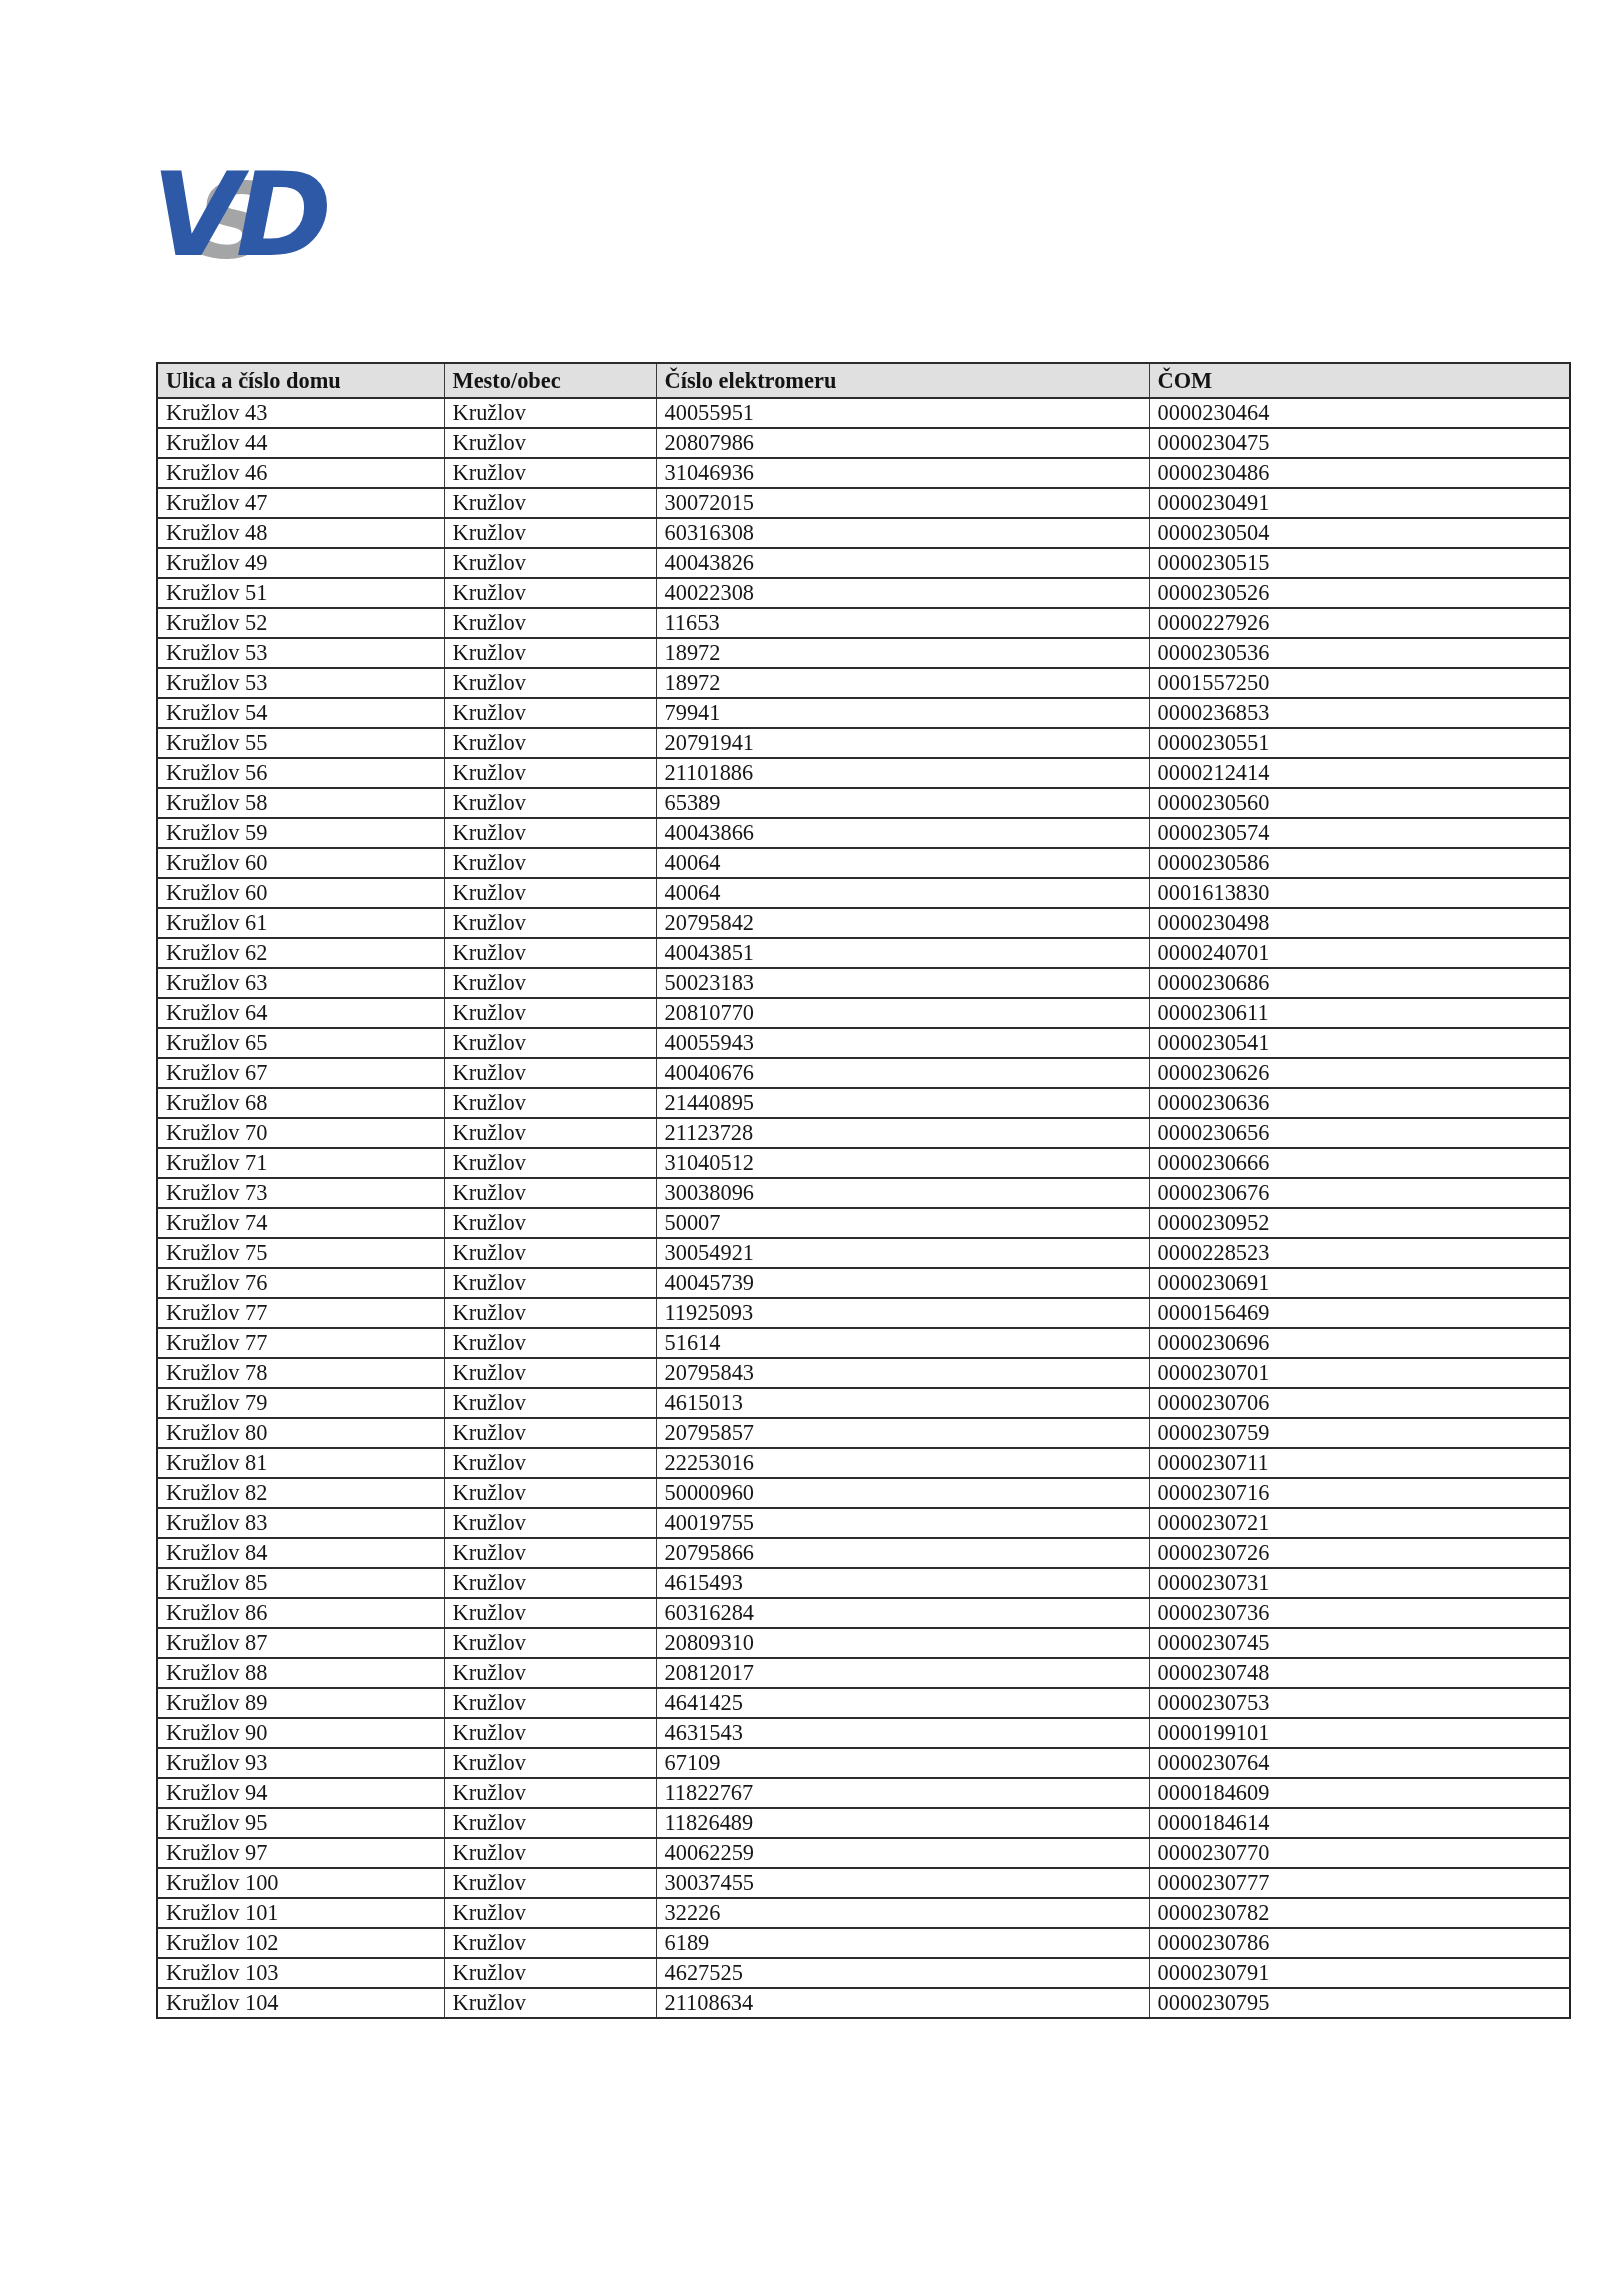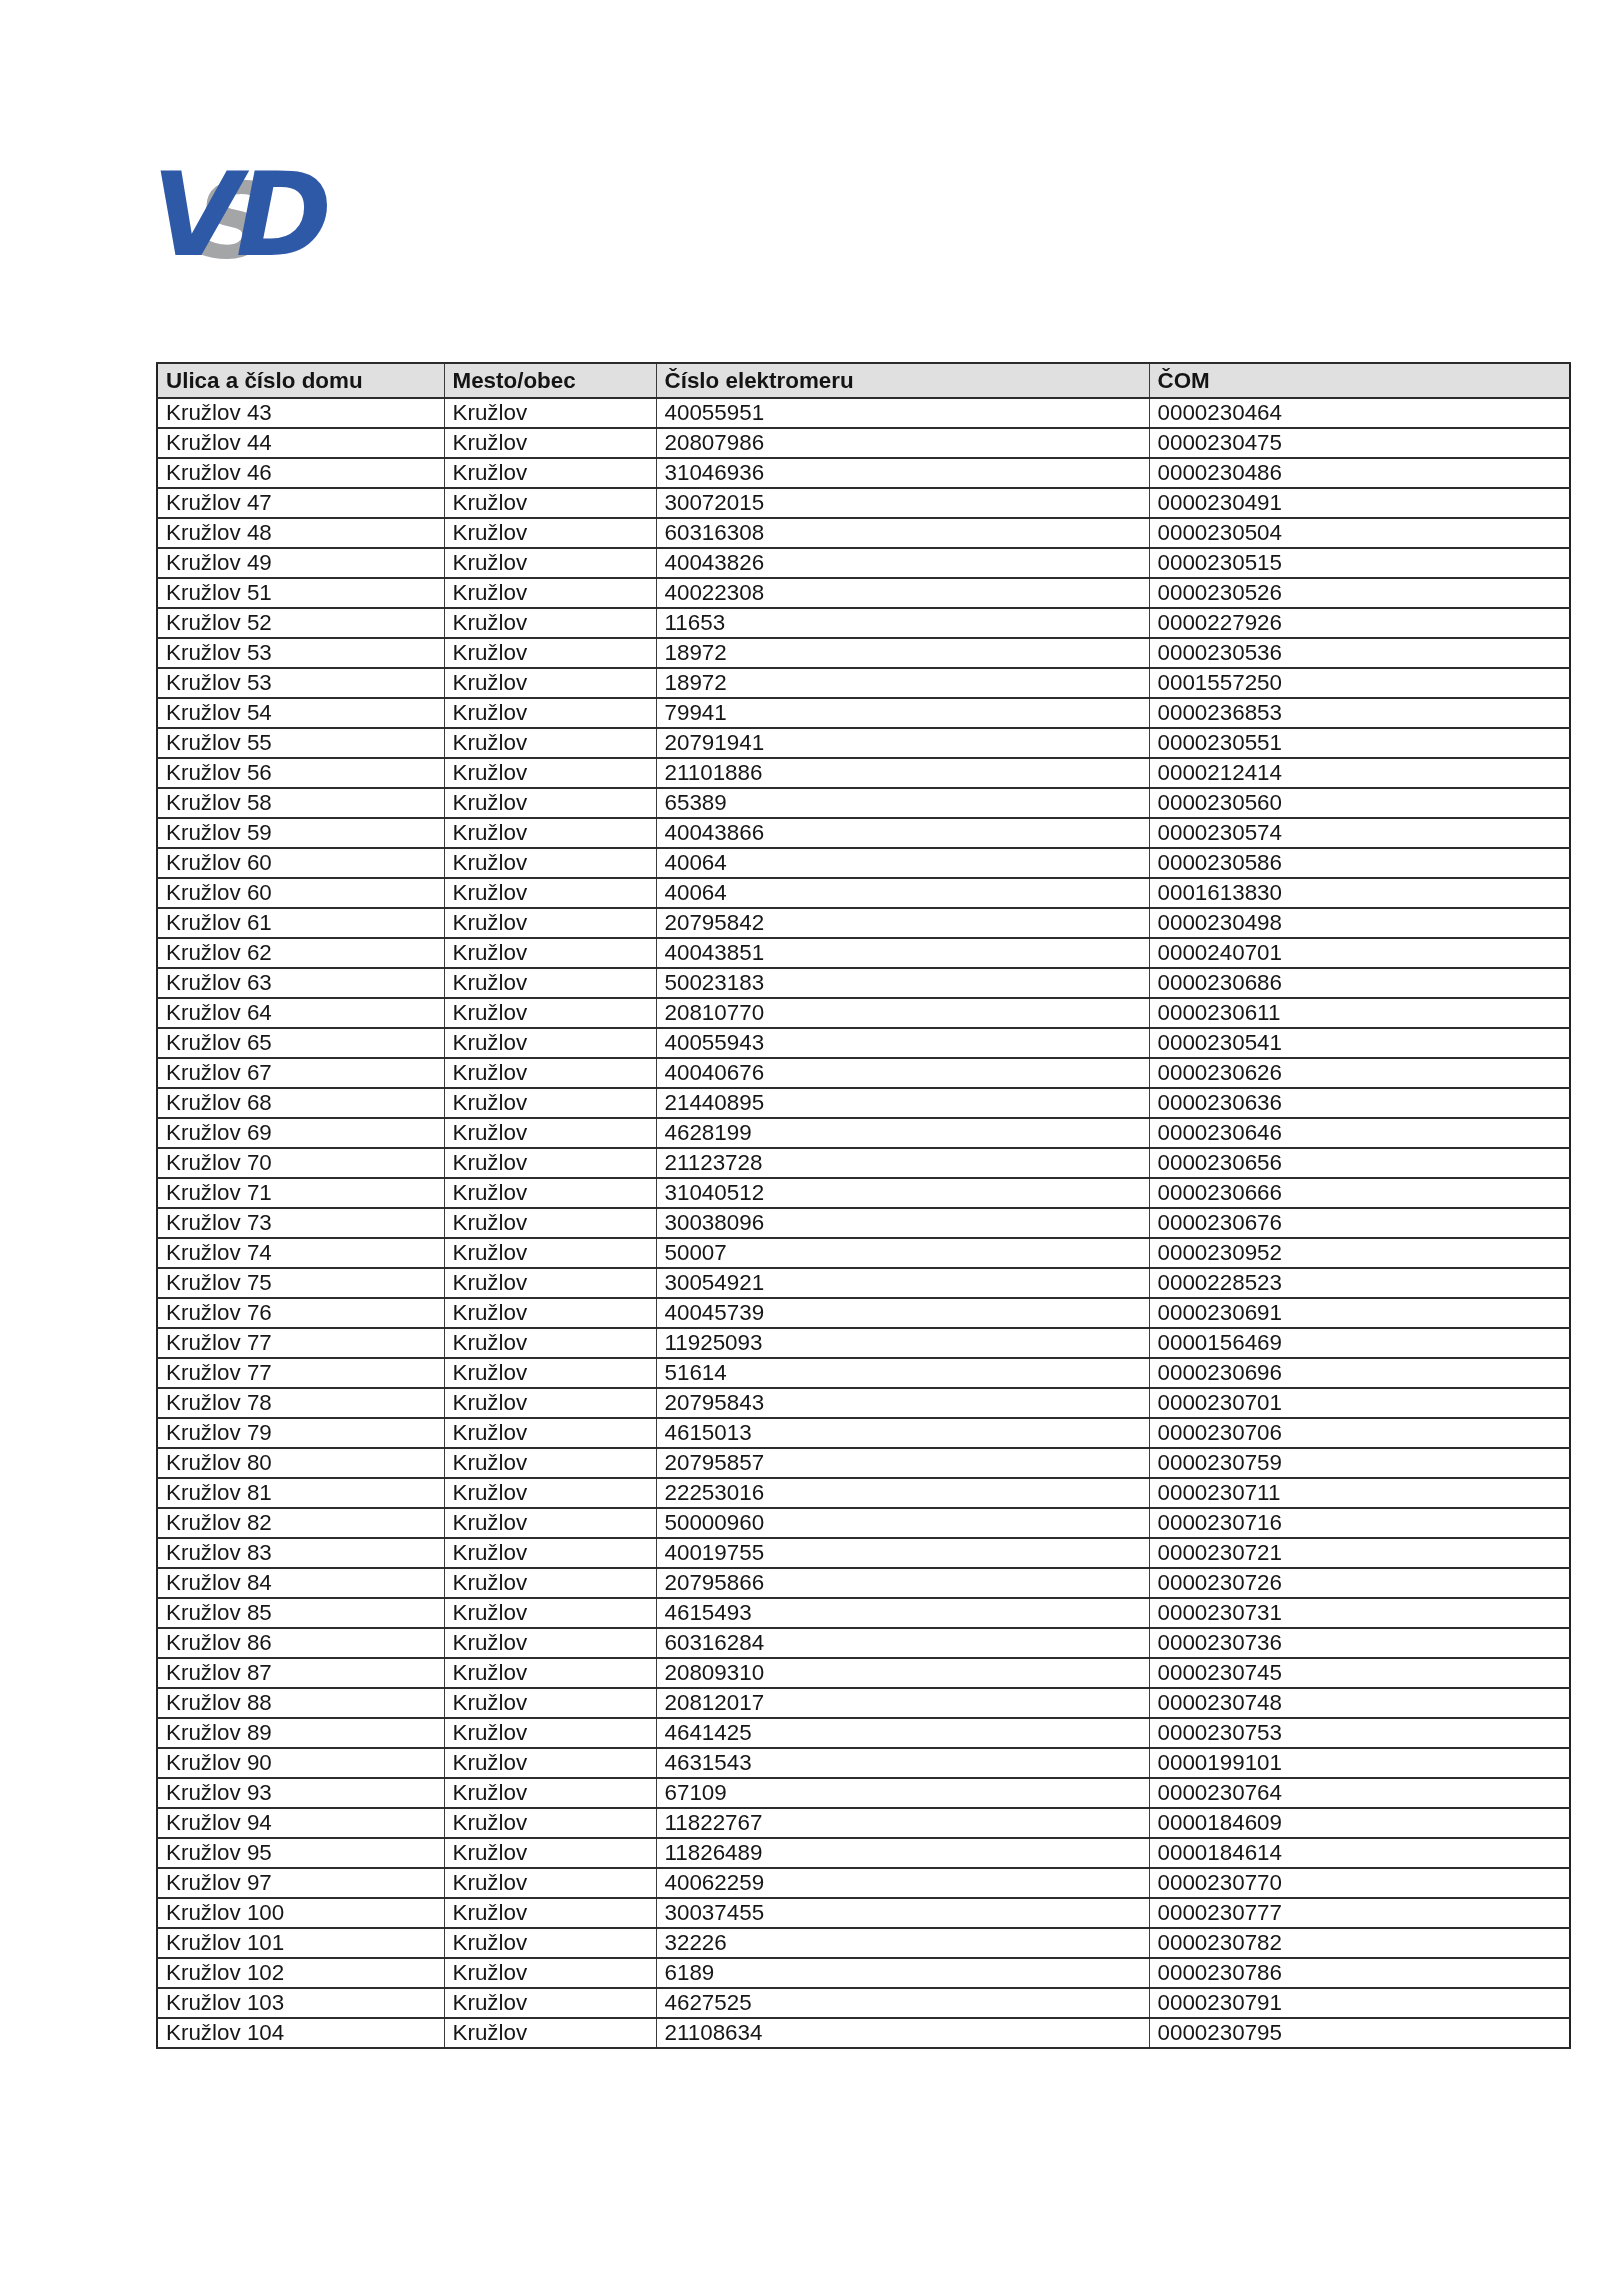--- a/index.html
+++ b/index.html
@@ -73,20 +73,21 @@
     font-weight: 700;
     color: #141414;
   }
   table.meter-table td {
     height: 28px;
     line-height: 28px;
     color: #161616;
   }
   table.meter-table {
     border: 2.7px solid #222222;
+    font-family: Liberation Serif, serif;
   }
 </style>
 </head>
 <body>
 
 <div class="logo">
   <svg width="179" height="100" viewBox="0 0 200 112" font-family="'DejaVu Sans', sans-serif" font-weight="bold" font-style="italic">
     <text x="44" y="106" font-size="118" fill="#a3a5a7">S</text>
     <text x="-6" y="103" font-size="130" fill="#2e59a7">V</text>
     <text x="88" y="103" font-size="130" fill="#2e59a7">D</text>
@@ -249,26 +250,20 @@
         <td>40040676</td>
         <td>0000230626</td>
       </tr>
       <tr>
         <td>Kružlov 68</td>
         <td>Kružlov</td>
         <td>21440895</td>
         <td>0000230636</td>
       </tr>
       <tr>
-        <td>Kružlov 69</td>
-        <td>Kružlov</td>
-        <td>4628199</td>
-        <td>0000230646</td>
-      </tr>
-      <tr>
         <td>Kružlov 70</td>
         <td>Kružlov</td>
         <td>21123728</td>
         <td>0000230656</td>
       </tr>
       <tr>
         <td>Kružlov 71</td>
         <td>Kružlov</td>
         <td>31040512</td>
         <td>0000230666</td>

